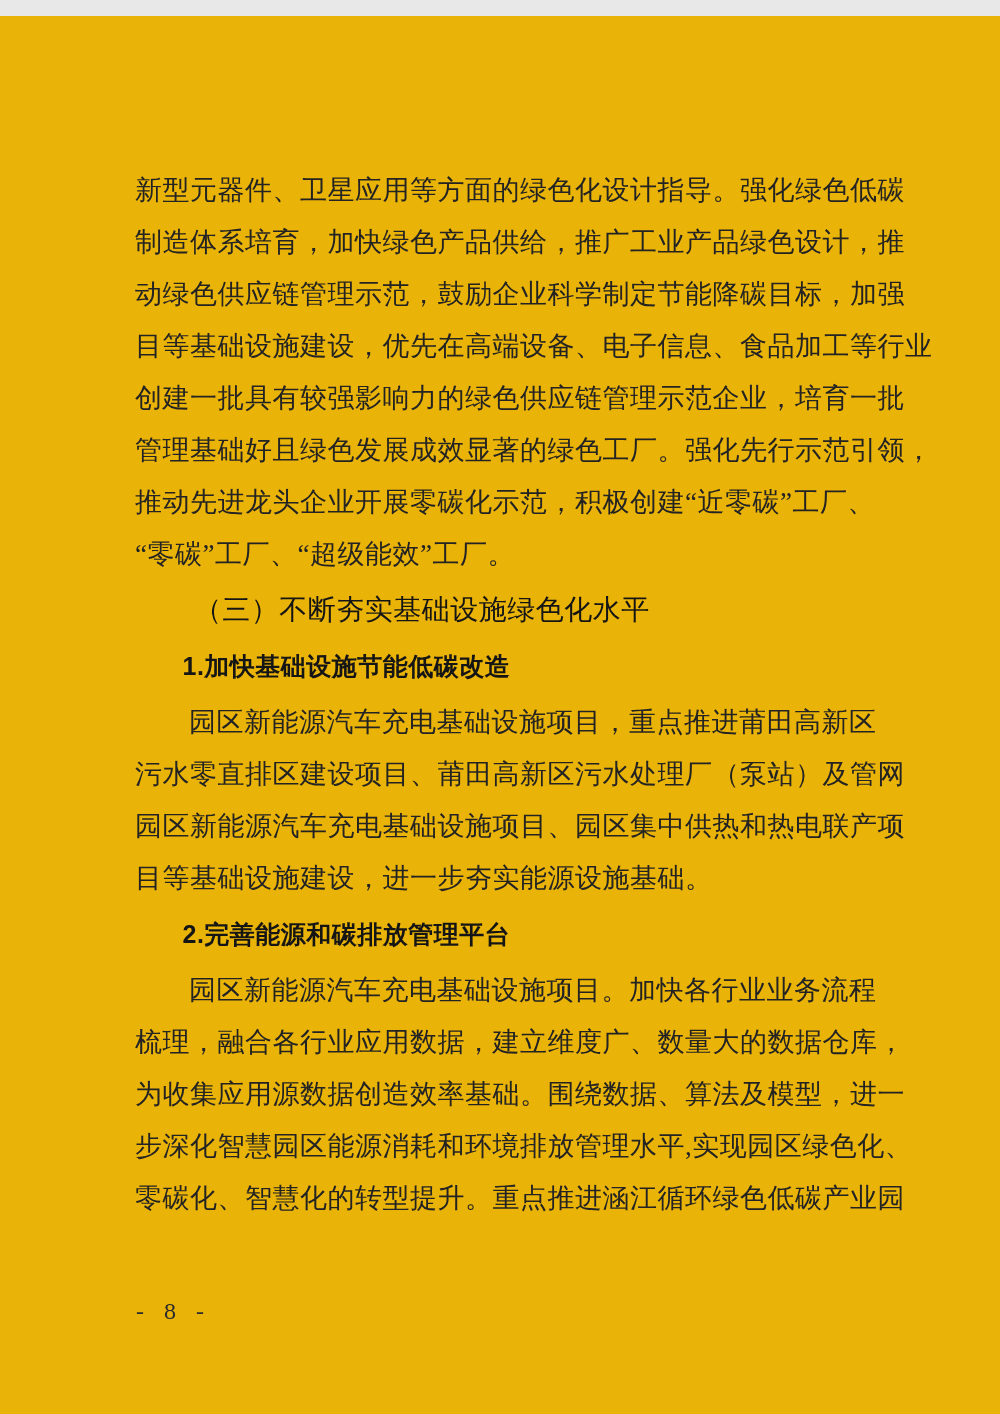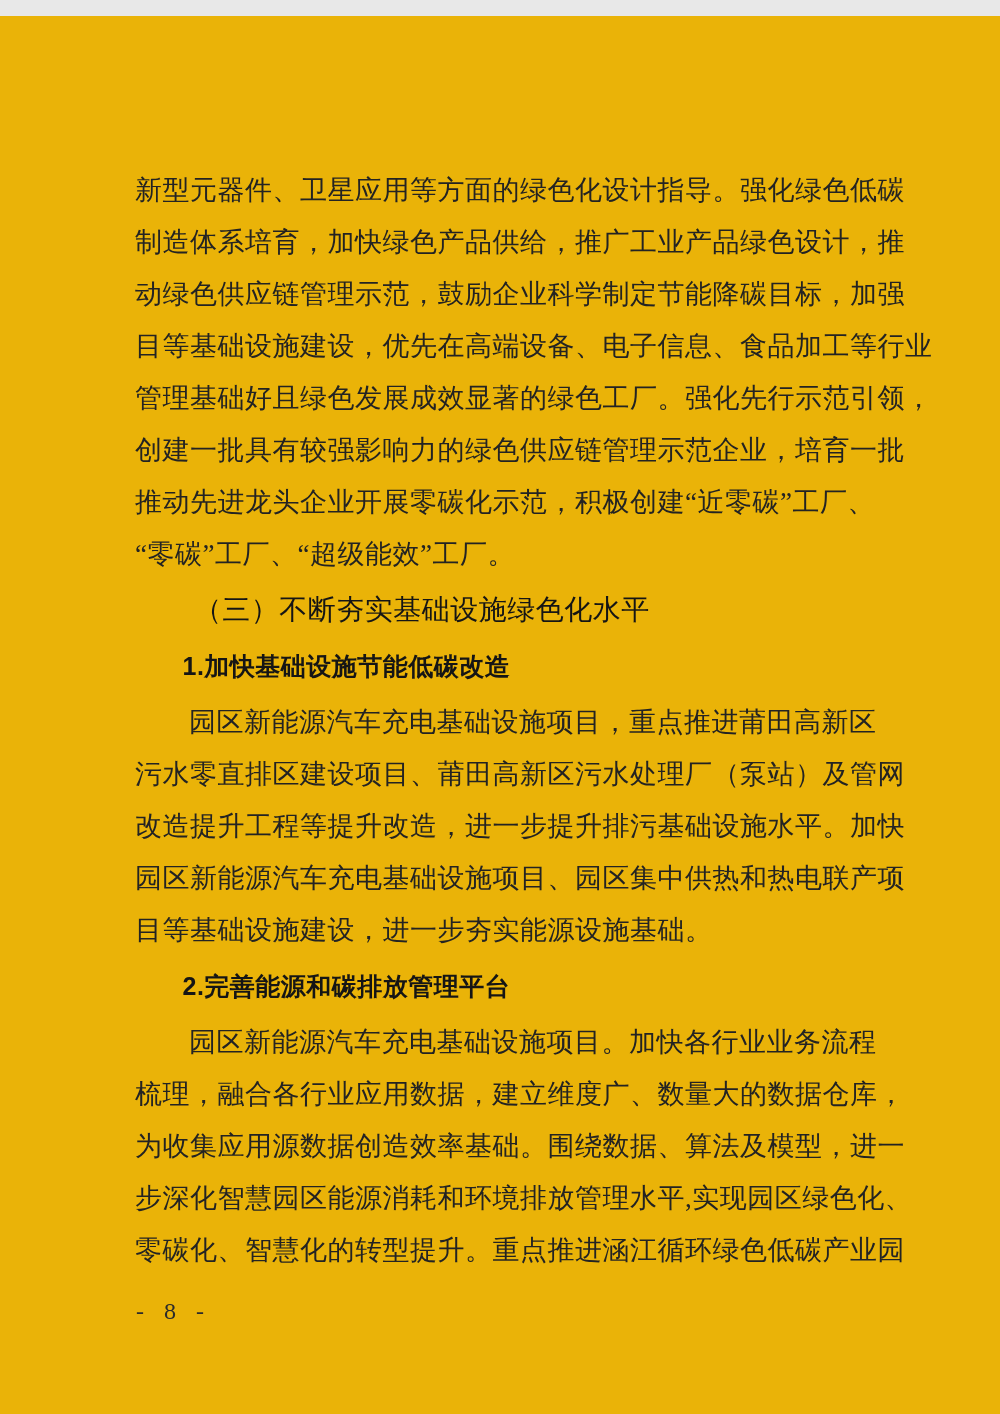--- a/index.html
+++ b/index.html
@@ -68,35 +68,34 @@
 </head>
 <body>
 
 <div id="document-page">
   <div id="document-body">
       <div class="para-block">
         <div class="text-line">新型元器件、卫星应用等方面的绿色化设计指导。强化绿色低碳</div>
         <div class="text-line">制造体系培育，加快绿色产品供给，推广工业产品绿色设计，推</div>
         <div class="text-line">动绿色供应链管理示范，鼓励企业科学制定节能降碳目标，加强</div>
         <div class="text-line">目等基础设施建设，优先在高端设备、电子信息、食品加工等行业</div>
+        <div class="text-line">创建一批具有较强影响力的绿色供应链管理示范企业，培育一批</div>
         <div class="text-line">管理基础好且绿色发展成效显著的绿色工厂。强化先行示范引领，</div>
-        <div class="text-line">创建一批具有较强影响力的绿色供应链管理示范企业，培育一批</div>
         <div class="text-line">推动先进龙头企业开展零碳化示范，积极创建“近零碳”工厂、</div>
         <div class="text-line">“零碳”工厂、“超级能效”工厂。</div>
       </div>
       <div class="section-heading">
         <div class="text-line">（三）不断夯实基础设施绿色化水平</div>
       </div>
       <div class="sub-heading">
         <div class="text-line">1.加快基础设施节能低碳改造</div>
       </div>
       <div class="para-block">
         <div class="text-line indent-first">园区新能源汽车充电基础设施项目，重点推进莆田高新区</div>
         <div class="text-line">污水零直排区建设项目、莆田高新区污水处理厂（泵站）及管网</div>
-        <div class="text-line">改造提升工程等提升改造，进一步提升排污基础设施水平。加快</div>
         <div class="text-line">园区新能源汽车充电基础设施项目、园区集中供热和热电联产项</div>
         <div class="text-line">目等基础设施建设，进一步夯实能源设施基础。</div>
       </div>
       <div class="sub-heading">
         <div class="text-line">2.完善能源和碳排放管理平台</div>
       </div>
       <div class="para-block">
         <div class="text-line indent-first">园区新能源汽车充电基础设施项目。加快各行业业务流程</div>
         <div class="text-line">梳理，融合各行业应用数据，建立维度广、数量大的数据仓库，</div>
         <div class="text-line">为收集应用源数据创造效率基础。围绕数据、算法及模型，进一</div>

